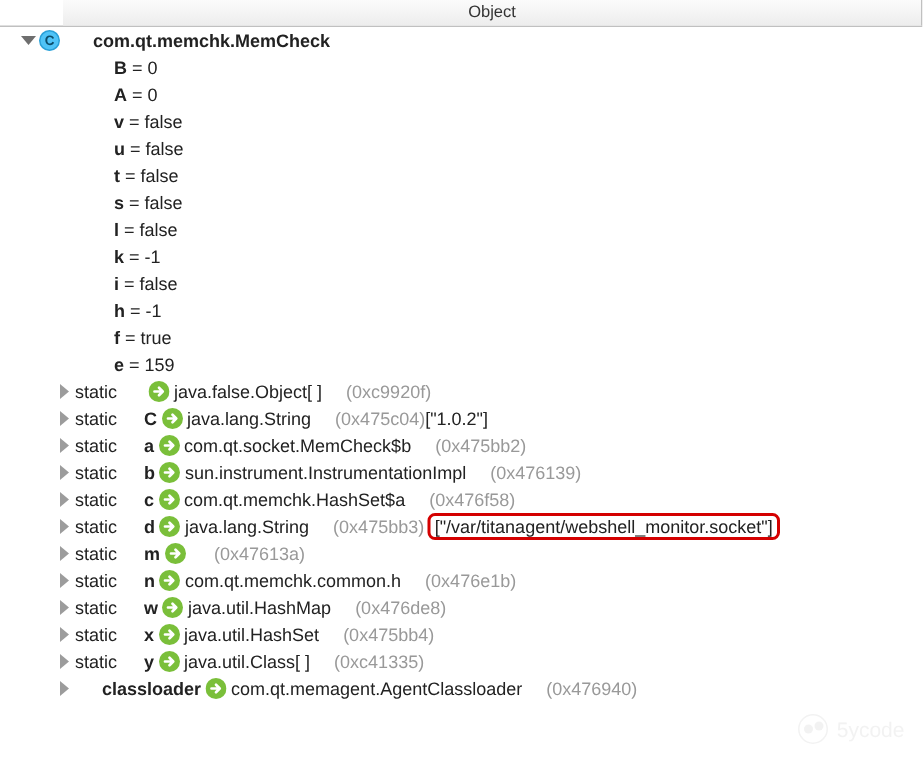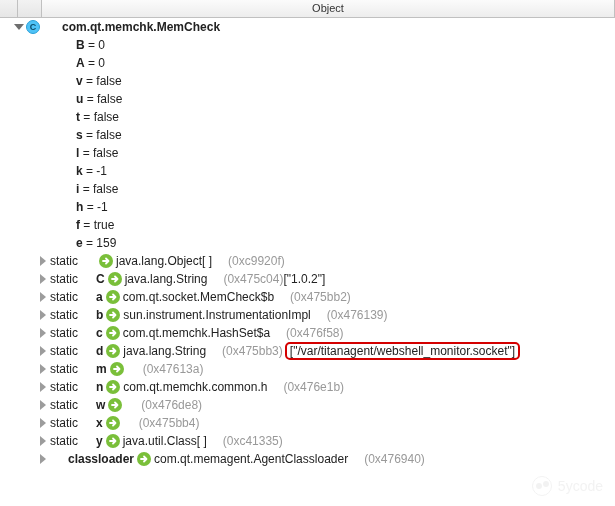--- a/index.html
+++ b/index.html
@@ -5,21 +5,21 @@
   * { box-sizing: border-box; margin: 0; padding: 0; }
   body {
     font-family: "Lucida Grande", "Segoe UI", Arial, sans-serif;
     font-size: 12px;
     background: #fff;
     width: 615px;
     height: 506px;
     overflow: hidden;
     color: #222;
   }
-  .header-row { height: 18px; border-bottom: 1px solid #c0c0c0; display: flex; }
+  .header-row { height: 18px; border-bottom: 1px solid #c0c0c0; display: flex; align-items: flex-end; }
   .header-gutter {
     width: 18px;
     background: linear-gradient(#f2f2f2,#e6e6e6);
     border-right: 1px solid #c0c0c0;
   }
   .header-cell {
     flex: 1;
     background: linear-gradient(#fbfbfb,#ededed);
     border-right: 1px solid #c0c0c0;
     text-align: center;
@@ -164,21 +164,21 @@
       <span class="pad" style="width:38px"></span>
       <span class="arrow right"></span>
       <span>static </span>
       <span class="bold"><resolved_references></resolved_references></span>
       <span class="ref-icon">
         <svg width="14" height="14" viewBox="0 0 14 14">
           <circle cx="7" cy="7" r="7" fill="#7abf3a"></circle>
           <path d="M4 7 L9 7 M7 4.5 L9.5 7 L7 9.5" stroke="#fff" stroke-width="1.8" fill="none" stroke-linecap="round" stroke-linejoin="round"></path>
         </svg>
       </span>
-      <span>java.lang.Object[ ]</span> 
+      <span>java.false.Object[ ]</span> 
       <span class="grey">(0xc9920f)</span>
     </div>
     <div class="row">
       <span class="pad" style="width:38px"></span>
       <span class="arrow right"></span>
       <span>static </span>
       <span class="bold">C</span>
       <span class="ref-icon">
         <svg width="14" height="14" viewBox="0 0 14 14">
           <circle cx="7" cy="7" r="7" fill="#7abf3a"></circle>
@@ -277,33 +277,35 @@
       <span class="pad" style="width:38px"></span>
       <span class="arrow right"></span>
       <span>static </span>
       <span class="bold">w</span>
       <span class="ref-icon">
         <svg width="14" height="14" viewBox="0 0 14 14">
           <circle cx="7" cy="7" r="7" fill="#7abf3a"></circle>
           <path d="M4 7 L9 7 M7 4.5 L9.5 7 L7 9.5" stroke="#fff" stroke-width="1.8" fill="none" stroke-linecap="round" stroke-linejoin="round"></path>
         </svg>
       </span>
+      <span>java.util.HashMap</span> 
       <span class="grey">(0x476de8)</span>
     </div>
     <div class="row">
       <span class="pad" style="width:38px"></span>
       <span class="arrow right"></span>
       <span>static </span>
       <span class="bold">x</span>
       <span class="ref-icon">
         <svg width="14" height="14" viewBox="0 0 14 14">
           <circle cx="7" cy="7" r="7" fill="#7abf3a"></circle>
           <path d="M4 7 L9 7 M7 4.5 L9.5 7 L7 9.5" stroke="#fff" stroke-width="1.8" fill="none" stroke-linecap="round" stroke-linejoin="round"></path>
         </svg>
       </span>
+      <span>java.util.HashSet</span> 
       <span class="grey">(0x475bb4)</span>
     </div>
     <div class="row">
       <span class="pad" style="width:38px"></span>
       <span class="arrow right"></span>
       <span>static </span>
       <span class="bold">y</span>
       <span class="ref-icon">
         <svg width="14" height="14" viewBox="0 0 14 14">
           <circle cx="7" cy="7" r="7" fill="#7abf3a"></circle>

